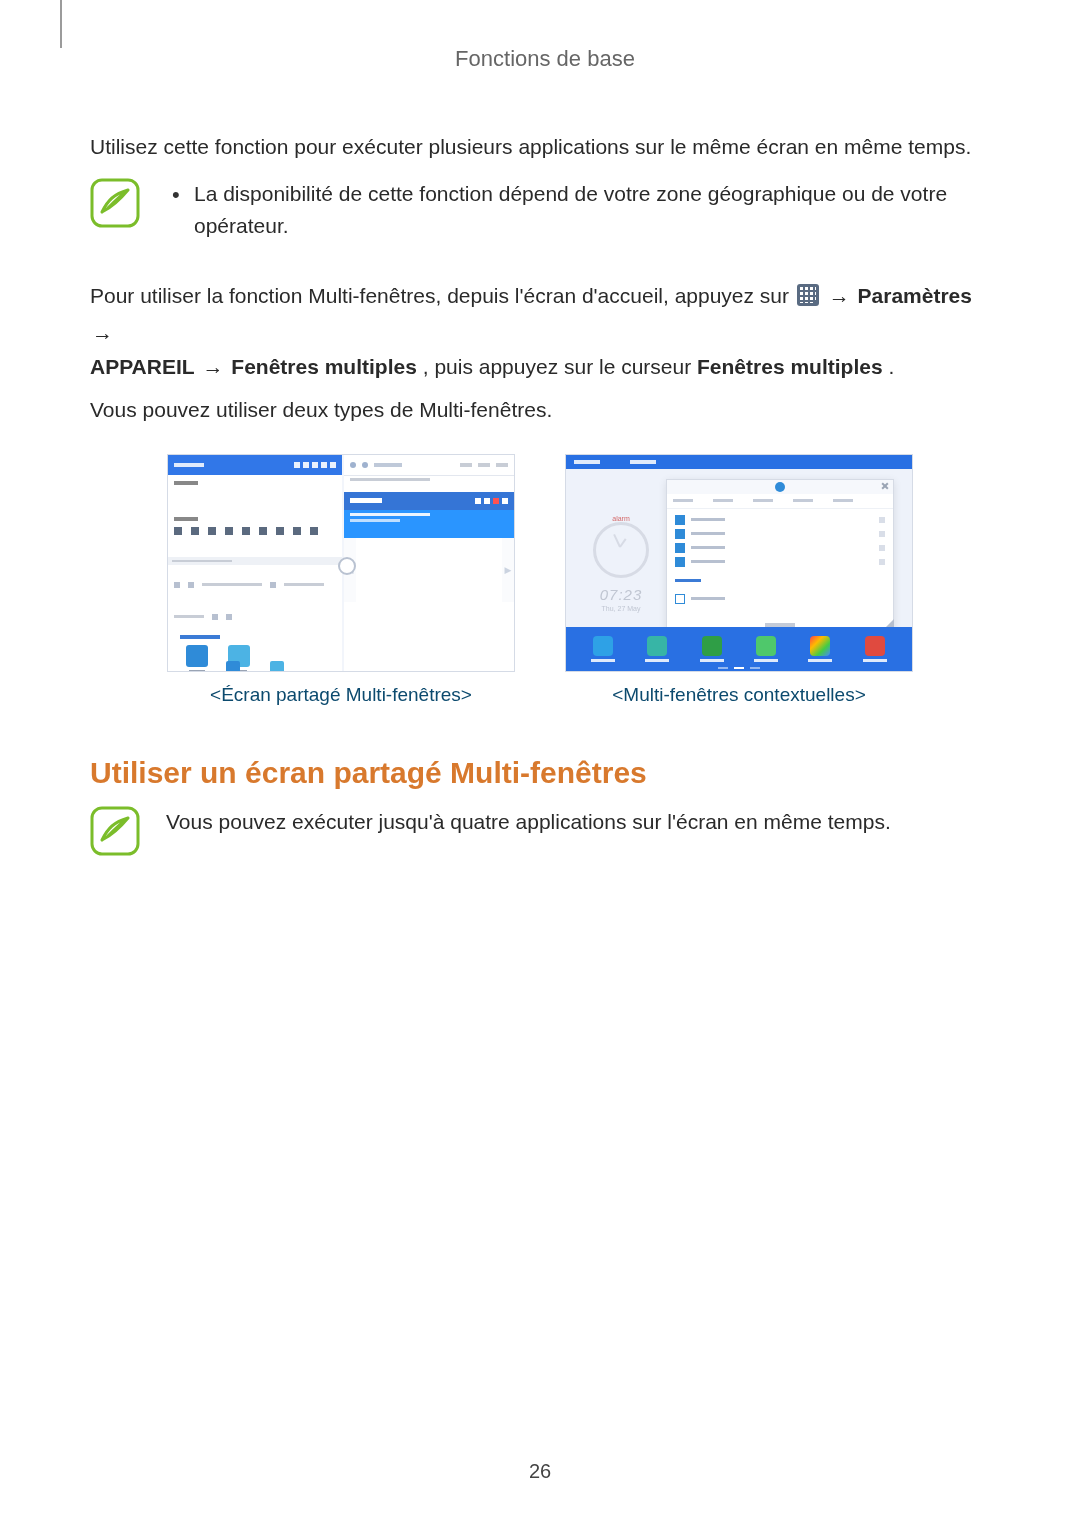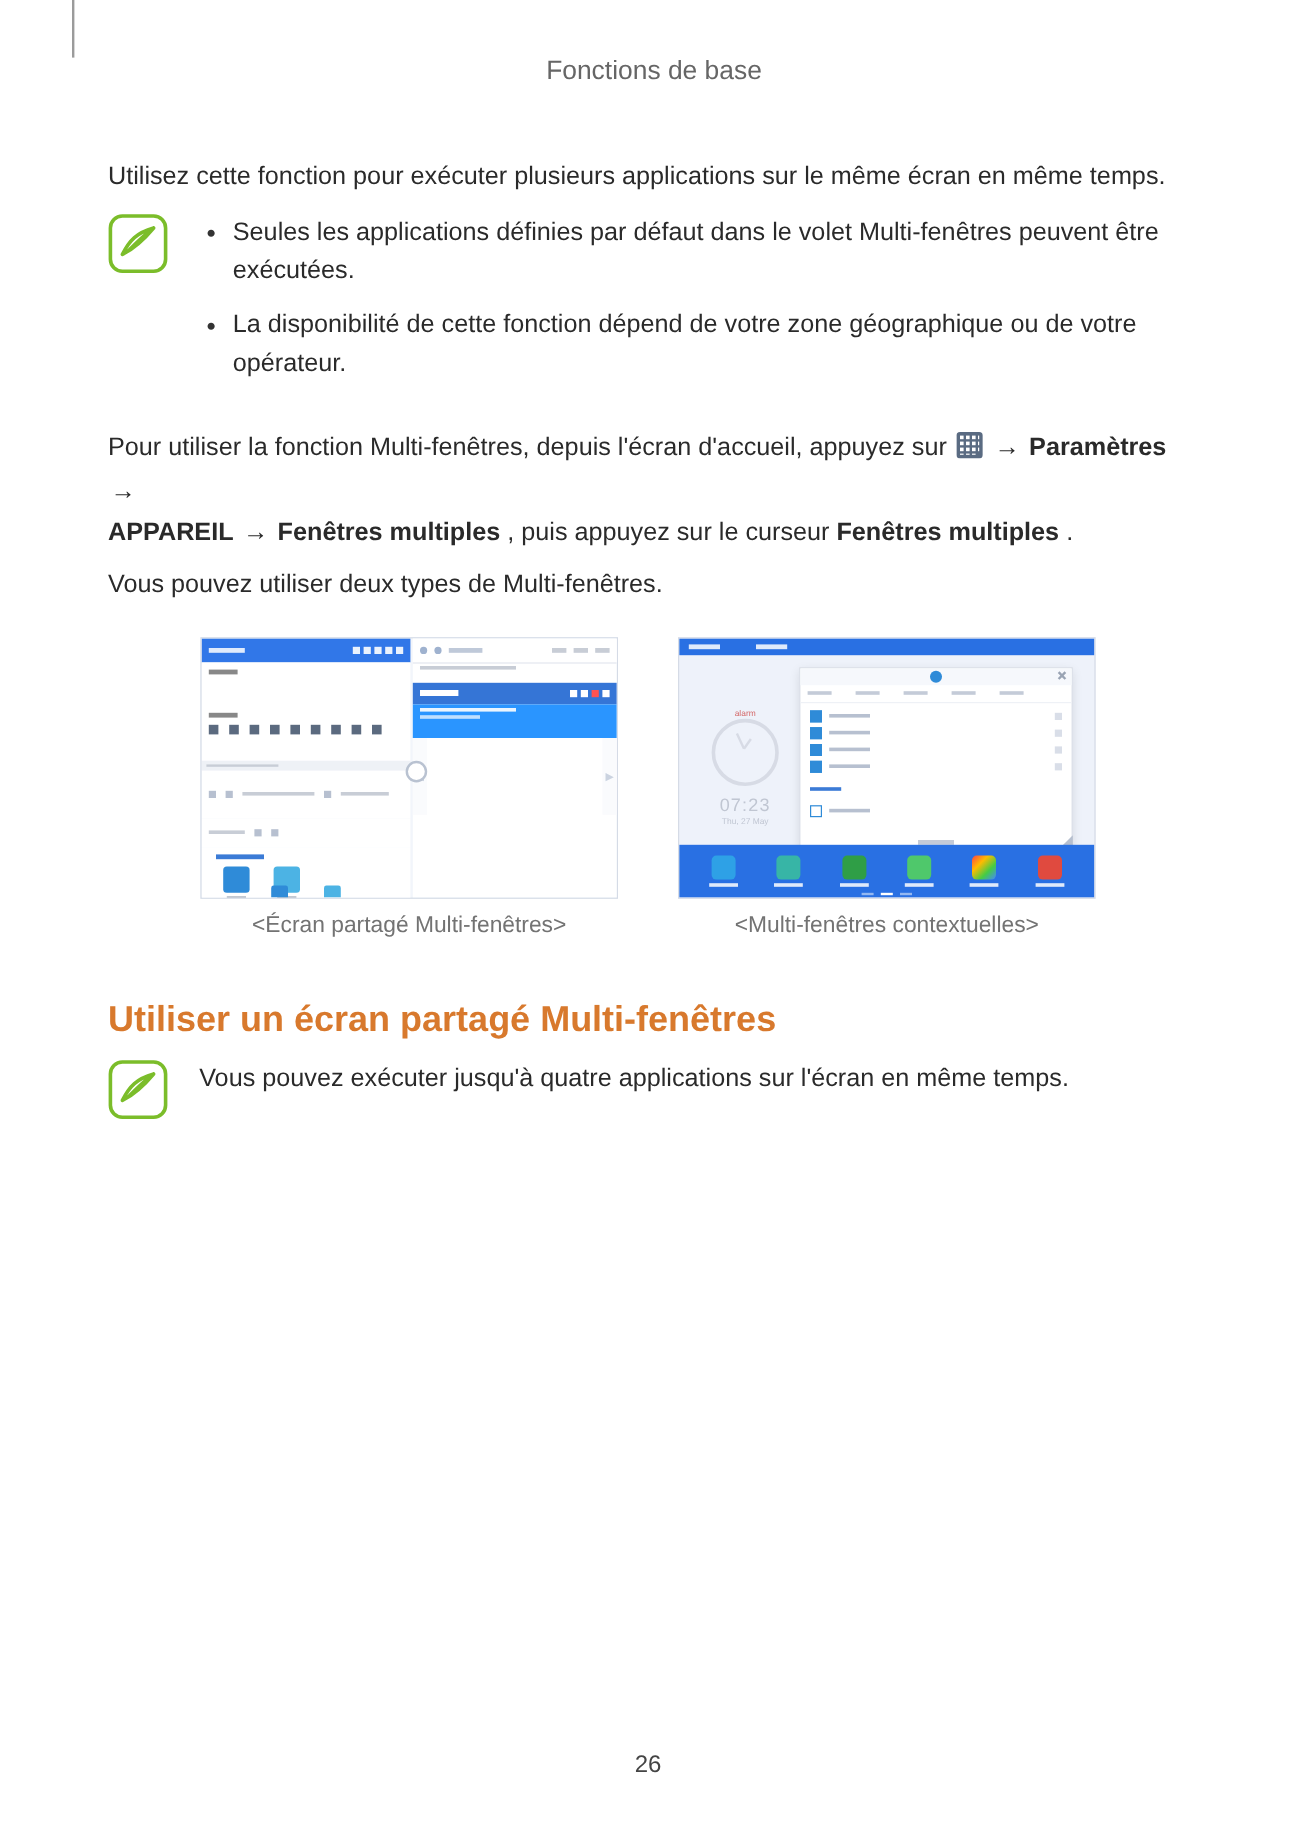--- a/index.html
+++ b/index.html
@@ -111,21 +111,21 @@
     gap: 50px;
     margin-top: 28px;
   }
   .figure {
     display: flex;
     flex-direction: column;
     align-items: center;
   }
   .figure .caption {
     font-size: 19px;
-    color: #737373;
+    color: #0c4a6e;
     margin-top: 12px;
   }
   
   .fig1 {
     width: 346px;
     height: 216px;
     background: #f2f5fb;
     border: 1px solid #d5dbe6;
     position: relative;
     overflow: hidden;
@@ -234,21 +234,21 @@
   .fig2 .clock-ring{
     width:50px;height:50px;border:3px solid #d7dbe5;border-radius:50%;margin:0 auto;position:relative;
   }
   .fig2 .clock-ring::after{
     content:"";position:absolute;left:23px;top:8px;width:2px;height:14px;background:#d7dbe5;transform-origin:bottom;transform:rotate(-25deg);
   }
   .fig2 .clock-ring::before{
     content:"";position:absolute;left:23px;top:12px;width:2px;height:10px;background:#d7dbe5;transform-origin:bottom;transform:rotate(35deg);
   }
   .fig2 .clock-lbl{ font-size:7px;color:#d46a6a;margin-top:-2px;}
-  .fig2 .clock-time{ font-size:15px;color:#c0c6d2;letter-spacing:1px;margin-top:8px;}
+  .fig2 .clock-time{ font-size:15px;color:#c0c6d2;letter-spacing:1px;margin-top:8px;font-style:italic;}
   .fig2 .clock-date{ font-size:7px;color:#c0c6d2;margin-top:2px;}
   .fig2 .popup{
     position:absolute; left:100px; top:24px; width:226px; height:150px;
     background:#fff; border:1px solid #d6dbe5; box-shadow:0 2px 8px rgba(0,0,0,0.1);
   }
   .fig2 .popup .ph{
     height:14px;background:#f6f8fc;display:flex;align-items:center;justify-content:center;position:relative;
   }
   .fig2 .popup .ph .grab{ width:10px;height:10px;border-radius:50%;background:#2f8bd8;}
   .fig2 .popup .ph .x{ position:absolute;right:4px;top:2px;width:8px;height:8px;}
@@ -309,21 +309,20 @@
 
   <div class="note-row">
     <div class="note-icon">
       <svg class="note-svg" viewBox="0 0 50 50">
         <rect x="2" y="2" width="46" height="46" rx="10" fill="none" stroke="#7bbd2a" stroke-width="3"></rect>
         <path d="M12 34 C18 22 24 16 38 12 M12 34 C20 30 28 24 38 12 M18 30 C22 26 30 18 38 12" fill="none" stroke="#7bbd2a" stroke-width="3" stroke-linecap="round"></path>
       </svg>
     </div>
     <div class="note-body">
       <ul class="bullet-list">
-        <li>Seules les applications définies par défaut dans le volet Multi-fenêtres peuvent être exécutées.</li>
         <li>La disponibilité de cette fonction dépend de votre zone géographique ou de votre opérateur.</li>
       </ul>
     </div>
   </div>
 
   <p class="inline-instruction">
     <span>Pour utiliser la fonction Multi-fenêtres, depuis l'écran d'accueil, appuyez sur </span>
     <span class="apps-icon">
       <svg width="22" height="22" viewBox="0 0 22 22">
         <rect x="0" y="0" width="22" height="22" rx="3" fill="#5a6b82"></rect>

